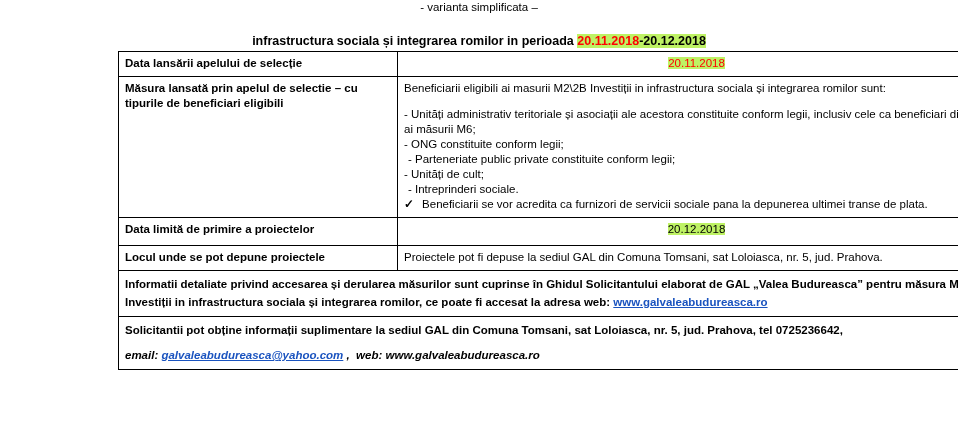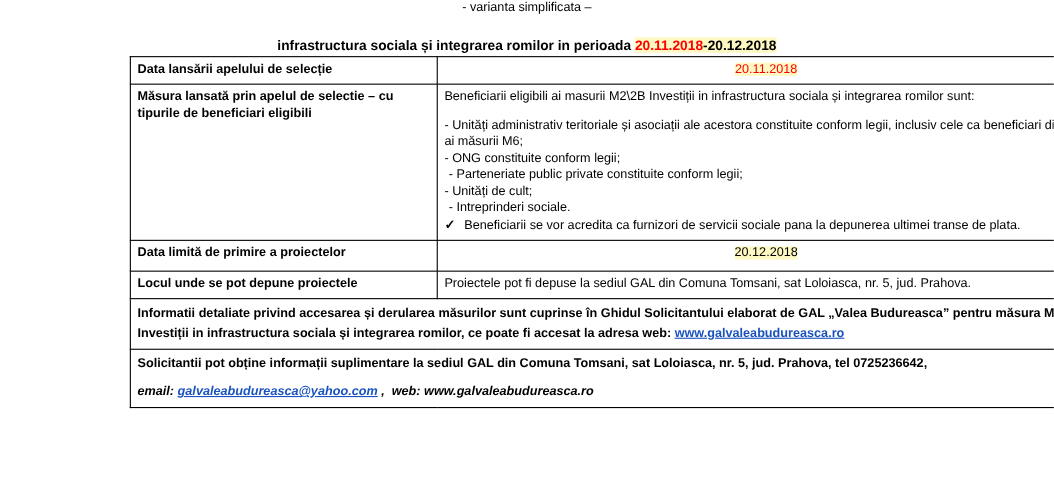--- a/index.html
+++ b/index.html
@@ -30,21 +30,21 @@
     color: #000;
   }
   .hdr-main {
     text-align: center;
     font-size: 12.5px;
     font-weight: bold;
     line-height: 17px;
     padding: 2px 24px 0 24px;
   }
   .hl {
-    background: #fef9c3;
+    background: #bef264;
     text-align: right;
   }
   .red {
     color: #ff0000;
   }
 
   
   .tbl-wrap {
     position: absolute;
     left: 78px;

